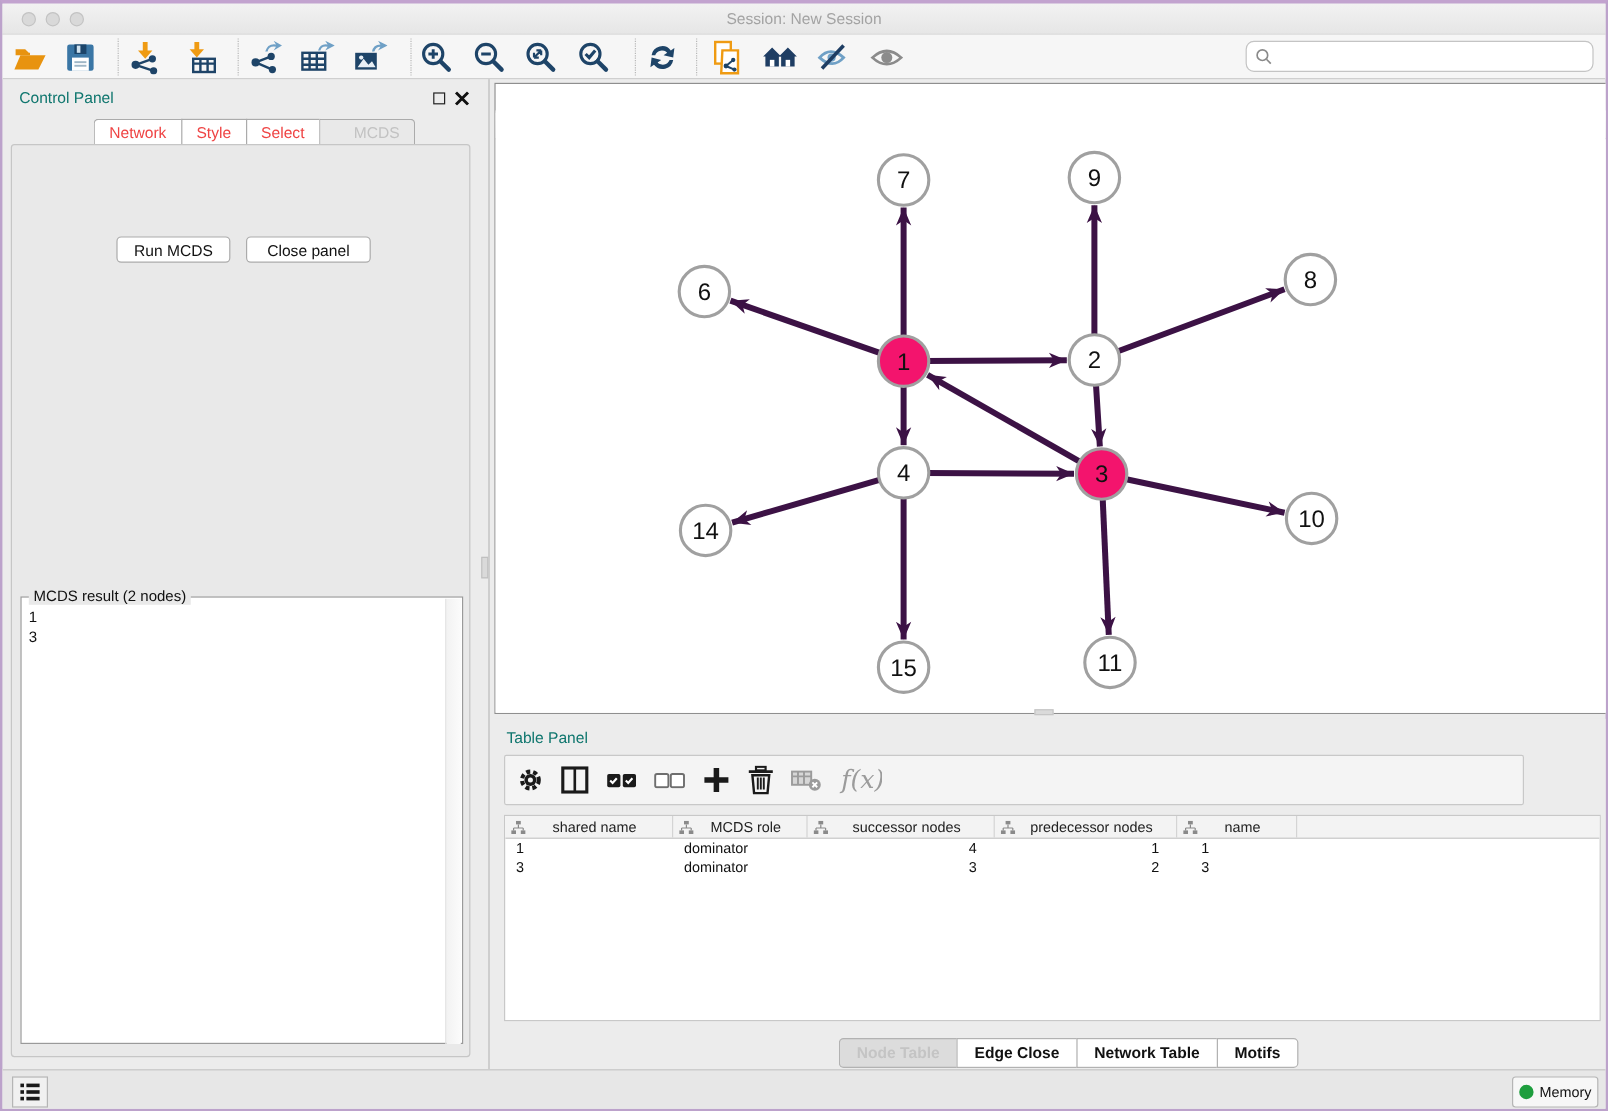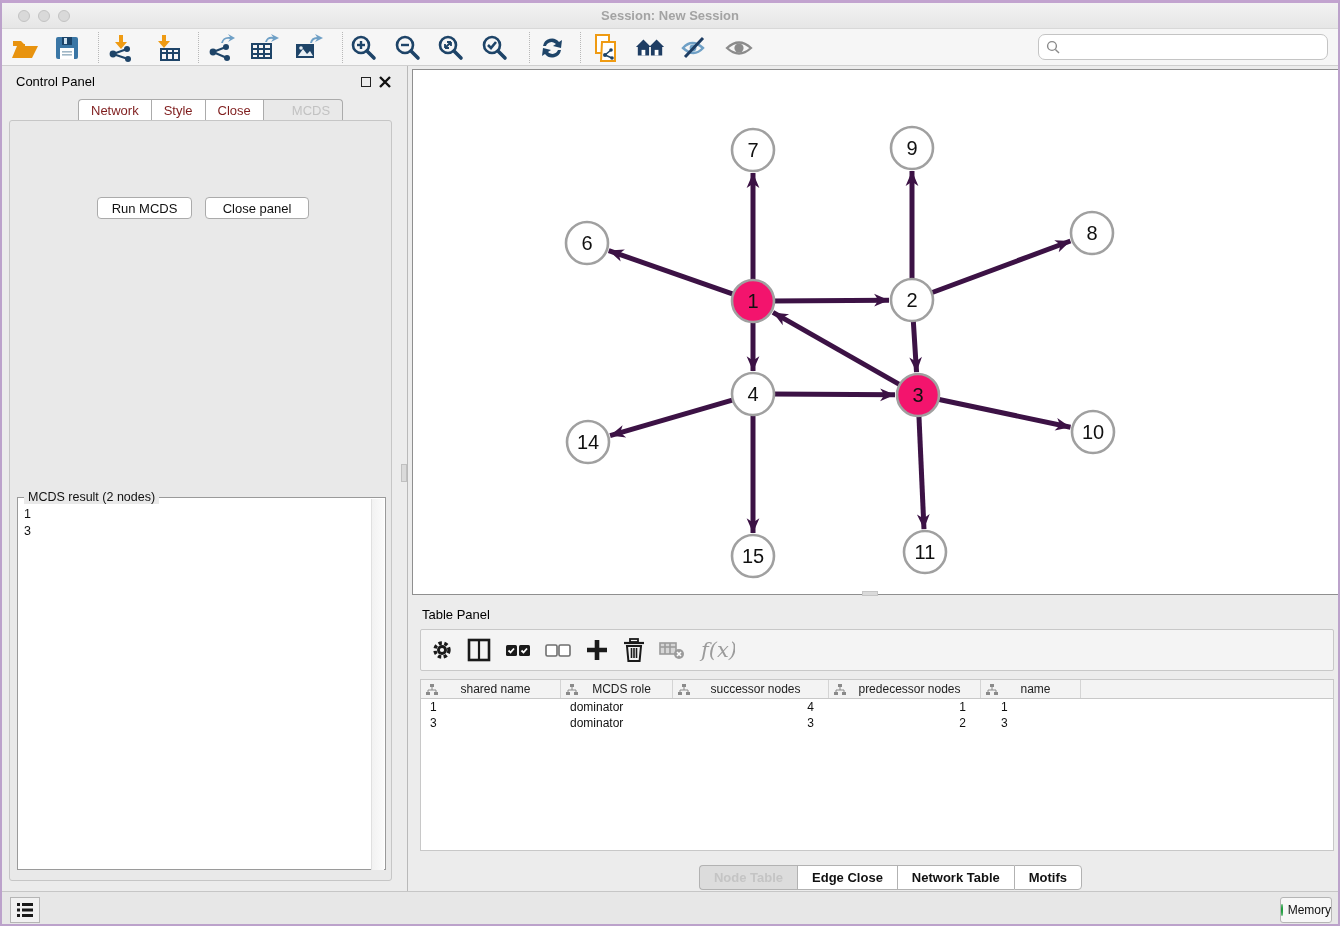--- a/index.html
+++ b/index.html
@@ -6,39 +6,39 @@
   html,body { width:1340px; height:926px; }
   body { font-family:"Liberation Sans", sans-serif; background:#ECECEC; position:relative;
          border:2px solid #BCA2CB; border-top:3px solid #C2A3CF; overflow:hidden; }
 
   
   .titlebar { position:absolute; left:0; top:0; width:100%; height:26px;
               background:linear-gradient(#F2F2F2,#E6E6E6); border-bottom:1px solid #D8D8D8; }
   .tl-dot { position:absolute; top:7px; width:12px; height:12px; border-radius:50%;
             background:#D9D9D9; border:1px solid #C3C3C3; }
   .titlebar .t1{left:16px}.titlebar .t2{left:36px}.titlebar .t3{left:56px}
-  .win-title { position:absolute; width:100%; text-align:center; top:5px; font-size:13px; color:#A3A3A3;font-weight:bold; }
+  .win-title { position:absolute; width:100%; text-align:center; top:5px; font-size:13px; color:#A3A3A3; }
 
   
   .toolbar { position:absolute; left:0; top:26px; width:100%; height:37px;
              background:#F6F6F6; border-bottom:1px solid #CFCFCF; }
   .tb-icon { position:absolute; top:4px; width:30px; height:30px; display:flex; align-items:center; justify-content:center; }
   .tb-sep { position:absolute; top:3px; height:31px; border-left:1px dotted #B8B8B8; }
   .searchbox { position:absolute; right:10px; top:5px; width:290px; height:26px; background:#fff;
                border:1px solid #C4C4C4; border-radius:7px; display:flex; align-items:center; padding-left:7px; }
   .searchbox input { border:none; outline:none; flex:1; font-size:12px; background:transparent; margin-left:5px; }
 
   
   .cp-header { position:absolute; left:0; top:63px; width:397px; height:26px; }
-  .cp-title, .tp-title { font-size:13px; color:#000000; position:absolute; left:14px; top:8px; }
+  .cp-title, .tp-title { font-size:13px; color:#0f766e; position:absolute; left:14px; top:8px; }
   .float-ic { position:absolute; width:10px; height:10px; border:1.5px solid #222; top:11px; }
   .close-ic { position:absolute; top:10px; width:12px; height:12px; }
   .cp-tabs { position:absolute; left:76px; top:96px; height:22px; display:flex; }
   .cp-tab { font-size:13px; padding:3px 12px 0 12px; background:#fff; border:1px solid #ABABAB;
-            border-right:none; text-align:center; color:#7f1d1d; }
+            border-right:none; text-align:center; color:#ef4444; }
   .cp-tab:first-child{ border-top-left-radius:4px; }
   .cp-tab:last-child{ border-right:1px solid #ABABAB; border-top-right-radius:4px;padding-left:28px; }
   .cp-tab.active { background:#E9E9E9; color:#C2C2C2; border-bottom:1px solid #E9E9E9; }
   .cp-box { position:absolute; left:7px; top:117px; width:383px; height:761px;
             background:#E9E9E9; border:1px solid #C6C6C6; border-radius:3px; }
   .opt-label { position:absolute; width:100%; text-align:center; top:20px; font-size:13px; color:#111; }
   .dropdown { position:absolute; left:36px; top:42px; width:310px; height:22px; background:#fff;
               border:1px solid #ADADAD; border-radius:4px; font-size:13px; padding:3px 0 0 10px; color:#111; }
   .dd-stepper { position:absolute; right:7px; top:3px; }
   .btn { position:absolute; top:76px; height:22px; background:#fff; border:1px solid #ABABAB;
@@ -64,40 +64,40 @@
   .nw-title { position:absolute; width:100%; text-align:center; top:4px; font-size:13px; color:#222; }
   .tl { position:absolute; top:4.5px; width:13px; height:13px; border-radius:50%; }
   .tl svg { position:absolute; left:2.5px; top:2.5px; }
   .tl-red { left:8px; background:#E3484D; border:1px solid #C23A3F; }
   .tl-yel { left:28px; background:#F6B73C; border:1px solid #D99B27; }
   .tl-grn { left:48px; background:#3BB54A; border:1px solid #2D9A3B; }
   .nw-canvas { position:absolute; left:0; top:22px; width:928px; height:502px; background:#fff; }
 
   
   .table-panel { position:absolute; left:410px; top:596px; width:930px; height:292px; background:#ECECEC; }
-  .tp-toolbar { position:absolute; left:8px; top:30px; width:914px; height:42px; background:#F4F4F4;
+  .tp-toolbar { position:absolute; left:8px; top:30px; width:850px; height:42px; background:#F4F4F4;
                 border:1px solid #C8C8C8; border-radius:2px; display:flex; align-items:center; padding-left:10px; gap:14px; }
   .tp-tbl { position:absolute; left:8px; top:80px; width:914px; height:172px; background:#fff; border:1px solid #C8C8C8; overflow:hidden; }
   .tr { display:flex; }
   .tr.head { background:#F3F3F3; border-bottom:1px solid #C8C8C8; height:19px; }
   .th { position:relative; font-size:12px; color:#222; border-right:1px solid #D4D4D4;
         display:flex; align-items:center; justify-content:center; }
   .th .tree { position:absolute; left:5px; top:4px; }
   .td { font-size:12px; color:#111; height:16px; padding-top:1px; }
   .tp-tabs { position:absolute; left:0; top:266px; width:100%; display:flex; justify-content:center; }
   .tp-tab { font-size:13px; font-weight:bold; padding:4px 14px; background:#fff; border:1px solid #B2B2B2; border-right:none; color:#111; }
   .tp-tab:first-child { border-top-left-radius:4px; border-bottom-left-radius:4px;margin-left:27px; }
   .tp-tab:last-child { border-right:1px solid #B2B2B2; border-top-right-radius:4px; border-bottom-right-radius:4px; }
   .tp-tab.active { background:#DCDCDC; color:#C4C4C4; }
 
   
   .statusbar { position:absolute; left:0; top:888px; width:100%; height:35px; background:#E7E7E7; border-top:1px solid #C6C6C6; }
   .list-btn { position:absolute; left:8px; top:5px; width:30px; height:26px; background:#F1F1F1;
               border:1px solid #B5B5B5; display:flex; align-items:center; justify-content:center; }
-  .mem-btn { position:absolute; right:6px; top:5px; width:52px; height:26px; background:#F7F7F7;
+  .mem-btn { position:absolute; right:6px; top:5px; width:72px; height:26px; background:#F7F7F7;
              border:1px solid #B5B5B5; border-radius:3px; display:flex; align-items:center; justify-content:center; gap:5px; }
   .mem-dot { width:12px; height:12px; border-radius:50%; background:#1E9E3E; }
   .mem-label { font-size:12px; color:#111; }
 </style>
 </head>
 <body>
 
 <div class="titlebar">
   <div class="tl-dot t1"></div>
   <div class="tl-dot t2"></div>
@@ -257,21 +257,21 @@
 <div class="cp-header">
   <span class="cp-title">Control Panel</span>
   <span class="float-ic" style="left:359px"></span>
   <svg class="close-ic" style="left:377px" viewBox="0 0 12 12">
       <path d="M1,1 L11,11 M11,1 L1,11" stroke="#111" stroke-width="2.4"></path>
     </svg>
 </div>
 <div class="cp-tabs" id="cp-tabs">
     <div class="cp-tab">Network</div>
     <div class="cp-tab">Style</div>
-    <div class="cp-tab">Close</div>
+    <div class="cp-tab">Select</div>
     <div class="cp-tab active">MCDS</div>
   </div>
 <div class="cp-box">
   <div class="btn btn-run">Run MCDS</div>
   <div class="btn btn-close">Close panel</div>
   <div class="fieldset">
     <span class="fs-legend">MCDS result (2 nodes)</span>
     <div class="result-lines" id="result-lines">
         <div>1</div>
         <div>3</div>

